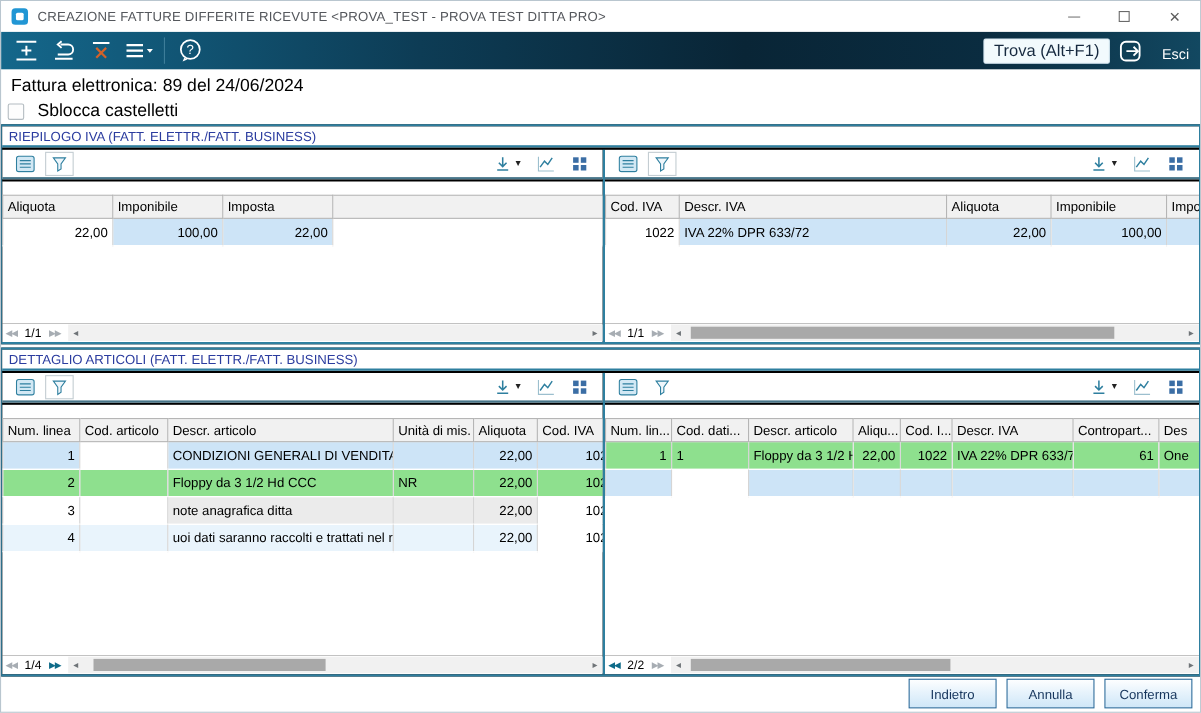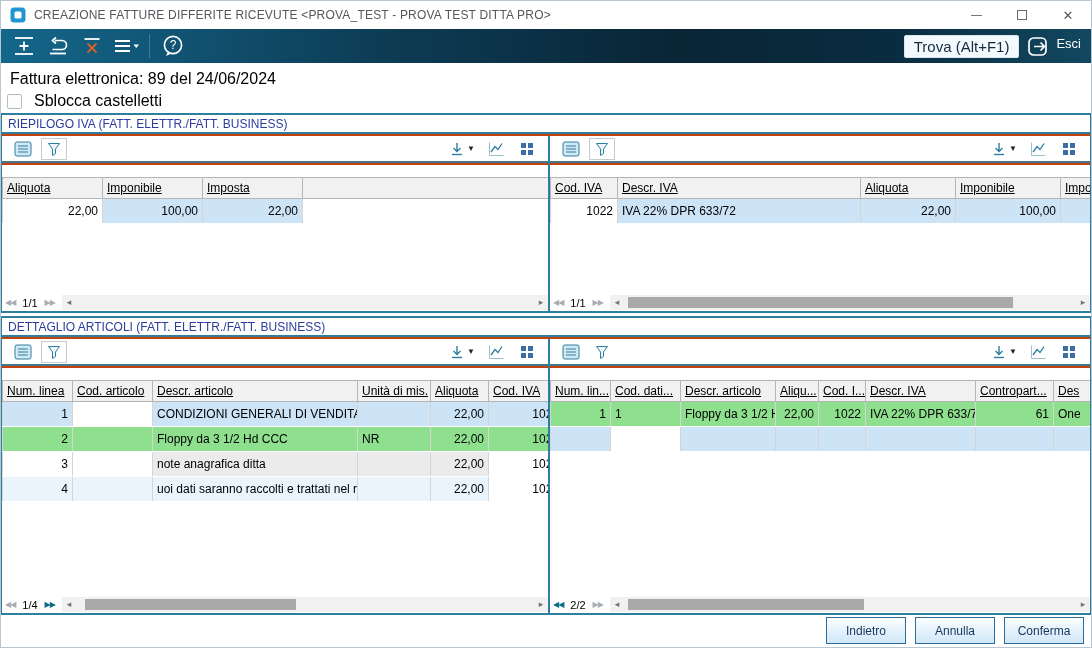--- a/index.html
+++ b/index.html
@@ -22,31 +22,31 @@
   
   .toolbar { position:absolute; top:28px; left:0; right:0; height:34px;
              background:linear-gradient(to right,#14678b 0%,#0d3c55 35%,#092536 62%,#0a2c40 82%,#124861 100%);
              display:flex; align-items:center; padding:0 6px; }
   .tb { background:transparent; border:none; width:34px; height:30px; display:flex;
         align-items:center; justify-content:center; cursor:pointer; }
   .tb-sep { width:1px; height:24px; background:#3d7d99; margin:0 6px; }
   .tb-right { margin-left:auto; display:flex; align-items:center; gap:8px; }
   .trova-btn { background:#f2fafd; border:1px solid #d8e8f2; border-radius:2px; height:23px;
                padding:0 9px; font-size:15px; color:#16293f; font-family:inherit; cursor:pointer; }
-  .esci-btn { background:transparent; border:none; display:flex; align-items:flex-start; gap:6px;
+  .esci-btn { background:transparent; border:none; display:flex; align-items:flex-end; gap:16px;
               color:#fff; font-size:13px; font-family:inherit; cursor:pointer; padding-right:4px; }
 
   
   .fattura-line { position:absolute; top:69px; left:9px; font-size:16px; color:#000; }
   .chk-row { position:absolute; top:91px; left:6px; display:flex; align-items:center; gap:12px;
              font-size:16px; color:#000; cursor:default; }
   .chk-box { width:15px; height:15px; background:#fdfdfd; border:1px solid #b4bcc1; border-radius:2px; }
 
   
-  .panel { position:absolute; left:0; width:1090px; background:#c2410c;
+  .panel { position:absolute; left:0; width:1090px; background:#000000;
            border:1px solid #2e7f9f; border-top-width:2px; border-bottom-width:2px; }
   .panel-riepilogo { top:112px; height:200px; }
   .panel-dettaglio { top:315px; height:299px; }
   .ptitle { height:19px; line-height:19px; padding-left:6px; font-size:12px; color:#2b3c9f;
             border-bottom:2px solid #2e7f9f; background:#fff; }
   .pbody { position:absolute; top:21px; left:0; right:0; bottom:0; display:flex; }
   .half { position:relative; overflow:hidden; }
   .half-l { width:546px; }
   .half-r { flex:1; border-left:2px solid #2e7f9f; }
 
@@ -57,21 +57,21 @@
              display:flex; align-items:center; justify-content:center; cursor:pointer; padding:0 2px; }
   .mtb-btn.boxed { border-color:#c4cdd2; }
   .mtb-spacer { flex:1; }
   .caret { font-size:8px; color:#222; margin-left:2px; }
 
   
   .grid-area { position:absolute; top:29px; left:0; right:0; bottom:17px; overflow:hidden;
                padding-top:12px; background:#fff; }
   table.grid { border-collapse:collapse; table-layout:fixed; }
   .grid th { height:21px; background:#f1f1f1; border:1px solid #b5b5b5; font-weight:normal;
-             font-size:12px; text-align:left; padding:0 4px; white-space:nowrap; overflow:hidden;text-decoration:underline; }
+             font-size:12px; text-align:left; padding:0 4px; white-space:nowrap; overflow:hidden; }
   .grid td { height:25px; font-size:12px; padding:0 4px; white-space:nowrap; overflow:hidden;
              border-right:1px solid #d5d5d5; border-bottom:1px solid #fff; }
   .grid td:first-child { border-left:1px solid #d5d5d5; }
   .num { text-align:right; }
   .c-sel { background:#cde4f7; }
   .c-grn { background:#8ee08e; }
   .c-gry { background:#ebebeb; }
   .c-pbl { background:#e9f4fc; }
   .c-wht { background:#fff; }
 

